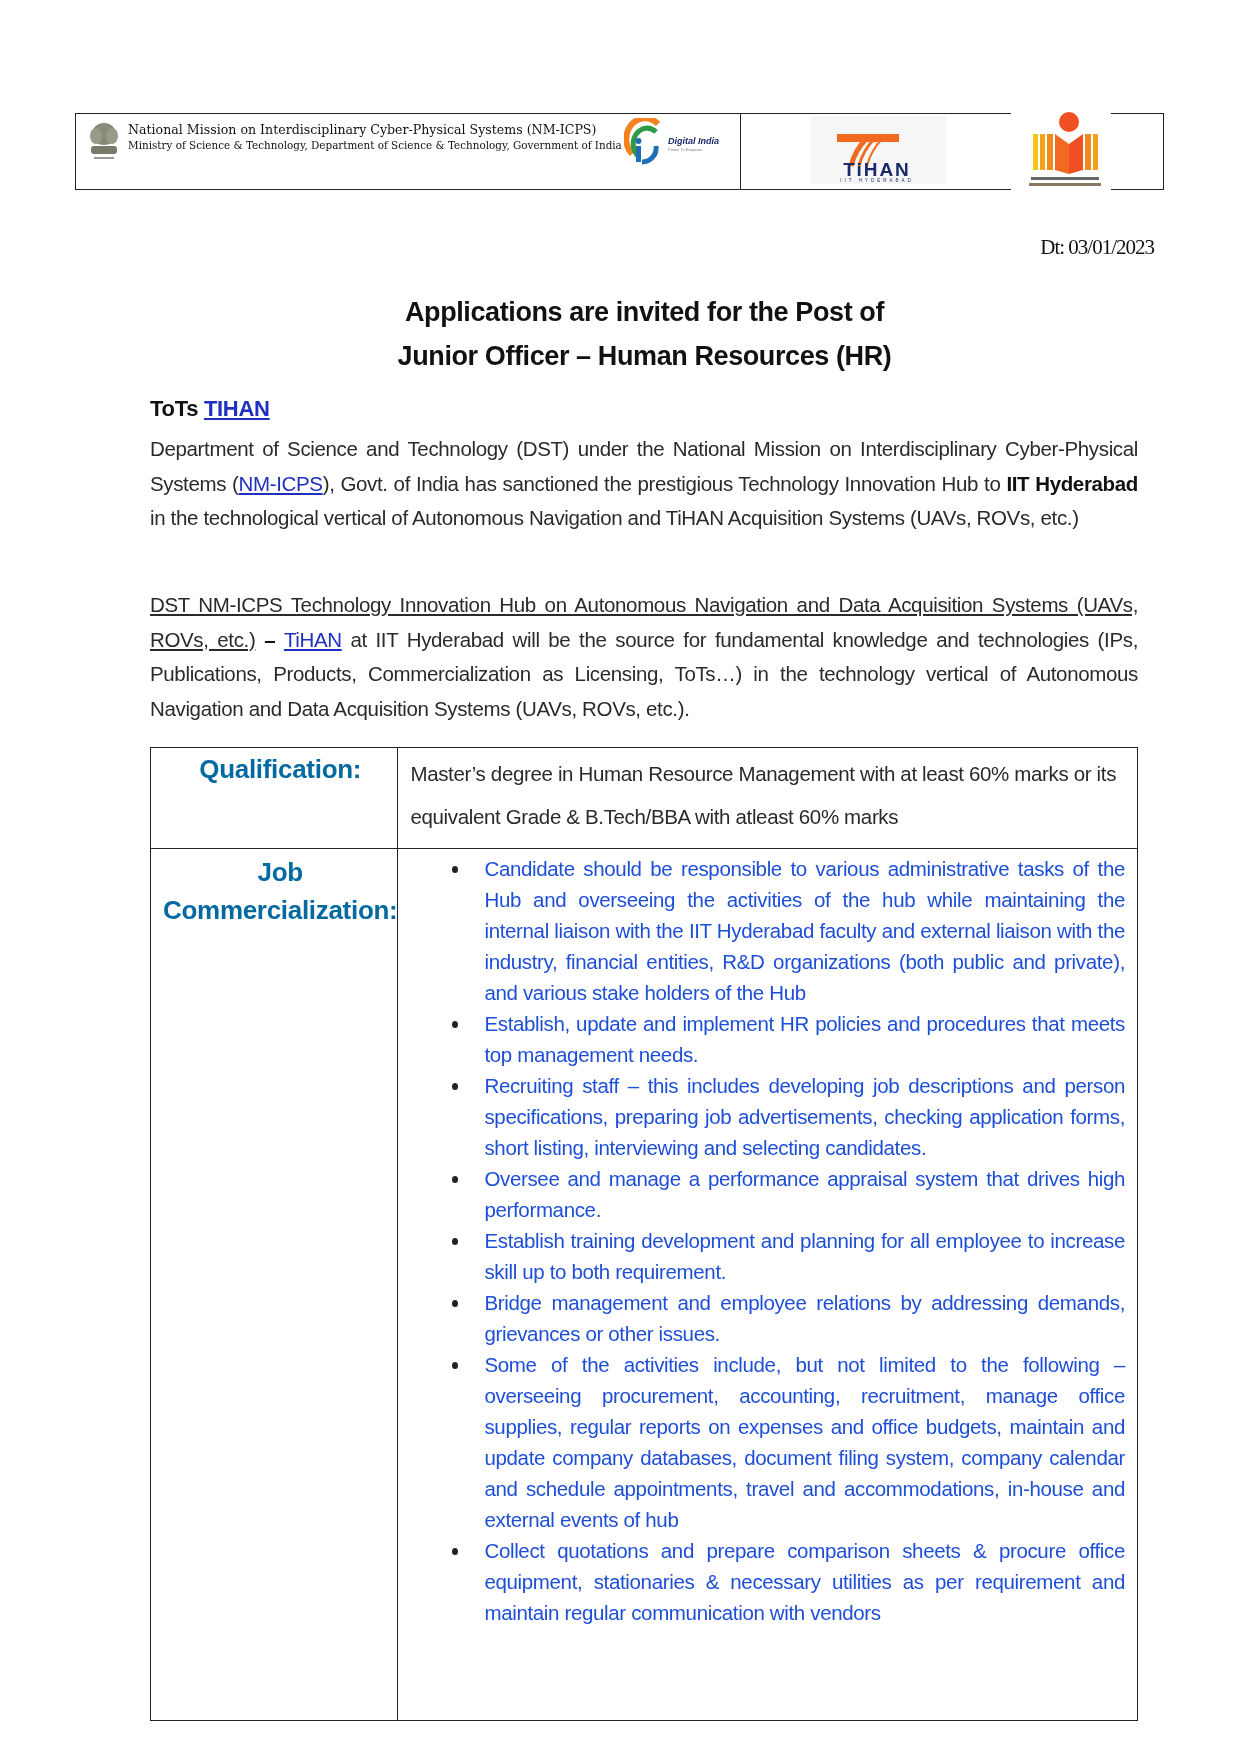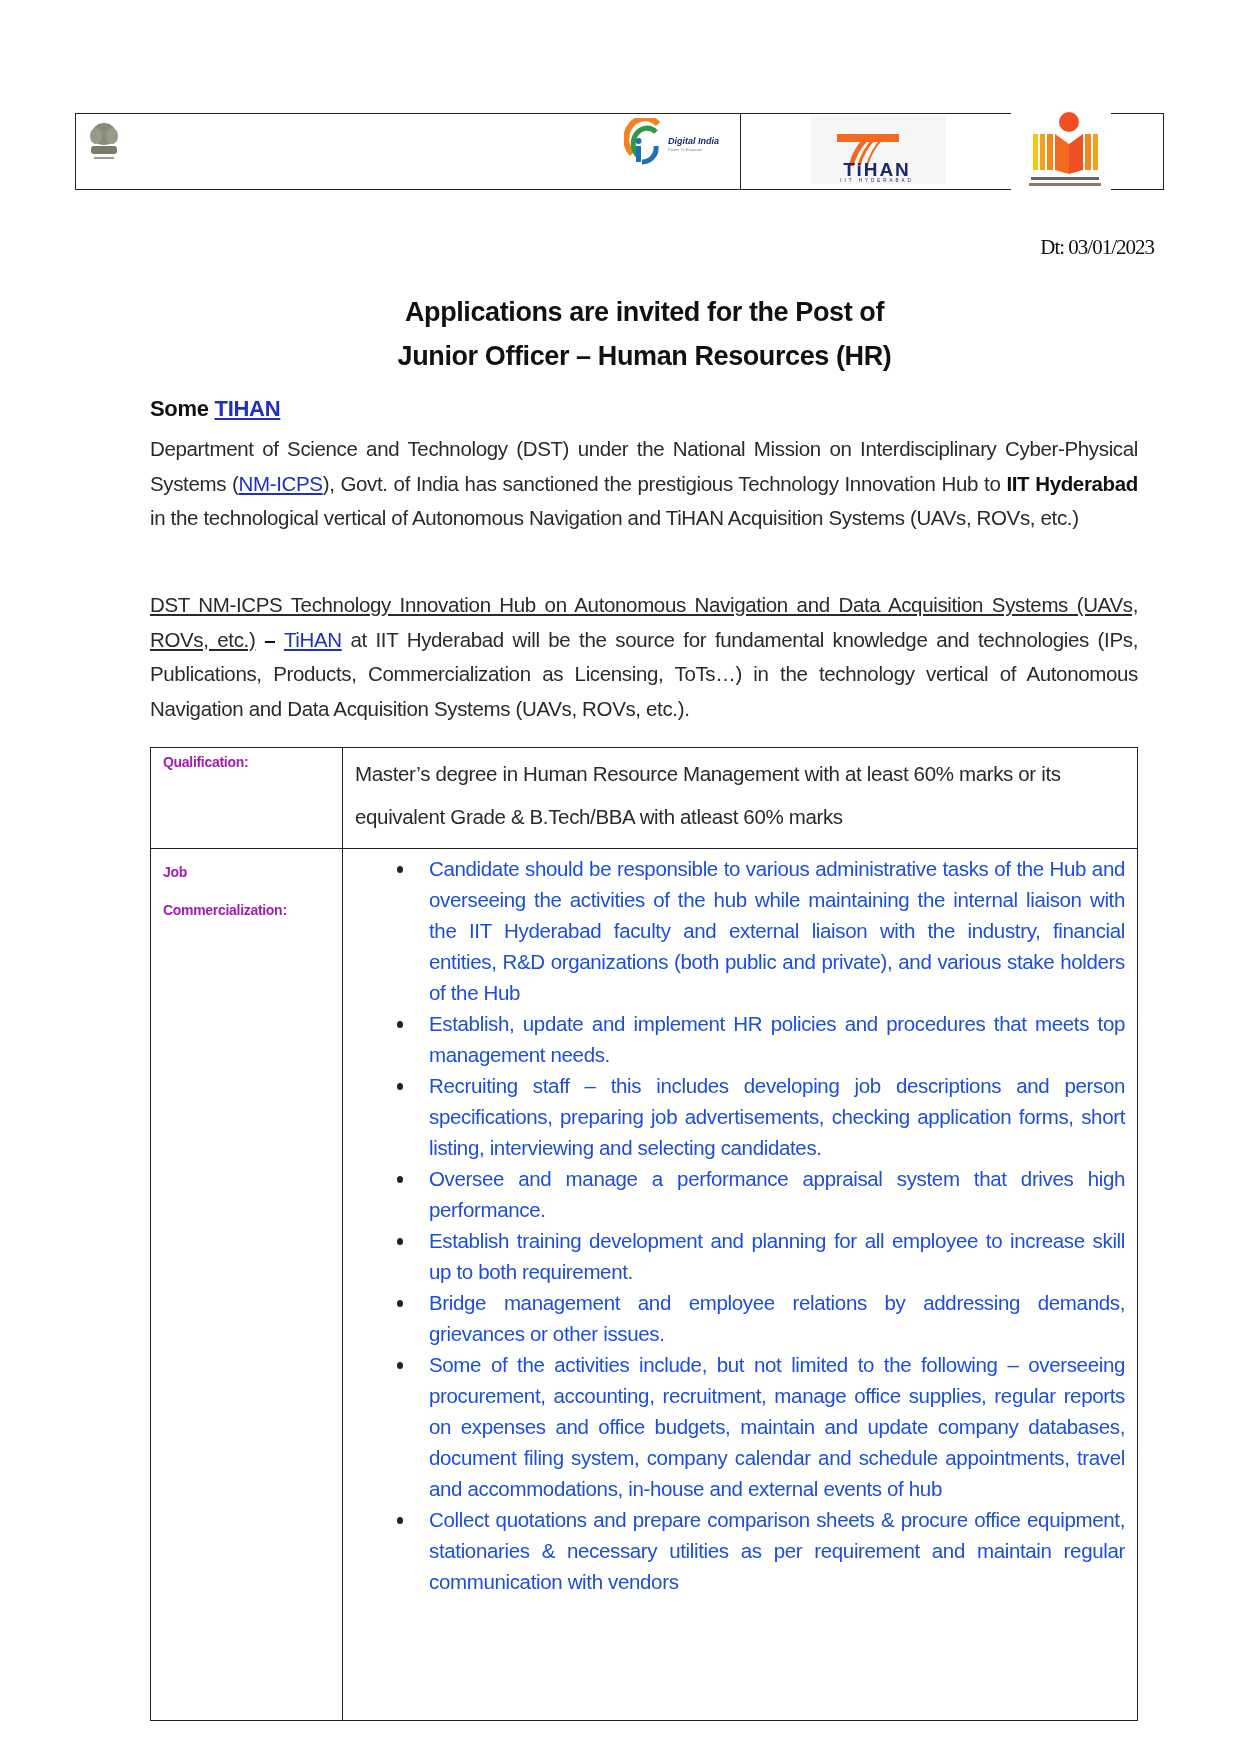--- a/index.html
+++ b/index.html
@@ -31,41 +31,45 @@
     .para { position: absolute; left: 150px; width: 988px; font-size: 20.5px; line-height: 34.7px;
             text-align: justify; color: #2a2a2a; letter-spacing: -0.35px; }
     .para1 { top: 432px; }
     .para2 { top: 588px; }
     .ul { text-decoration: underline; }
     .b { font-weight: bold; color: #111; }
 
     
     .tbl { position: absolute; left: 150px; top: 747px; width: 988px; border-collapse: collapse; }
     .tbl td { border: 1.3px solid #222; vertical-align: top; padding: 0; }
-    .lbl { width: 192px; font-weight: bold; font-size: 14px; color: #a21caf; padding: 6px 0 0 12px !important; box-sizing: border-box; letter-spacing: -0.3px; }
+    .lbl { width: 192px; font-weight: bold; font-size: 26px; color: #0369a1; padding: 6px 0 0 12px !important; box-sizing: border-box; letter-spacing: -0.3px; text-align: center; }
     .lbl .job { line-height: 42px; margin-top: -4px; }
     .q-row td { height: 96px; }
     .q-text { font-size: 20.5px; line-height: 43px; color: #2a2a2a; padding: 4px 12px 0 12px !important; letter-spacing: -0.35px; }
     .resp ul { list-style: none; margin: 0; padding: 4px 12px 0 0; }
     .resp li { position: relative; padding-left: 86px; font-size: 20.5px; line-height: 31px;
                text-align: justify; color: #1d4ed8; letter-spacing: -0.35px; }
     .resp li .dot { position: absolute; left: 54px; top: 13px; width: 6px; height: 7px; border-radius: 50%; background: #222; }
     .resp-cell { height: 872px; }
   </style>
 </head>
 <body>
 
 <div class="hdr">
   <svg class="emblem" viewBox="0 0 36 44">
     <ellipse cx="18" cy="14" rx="12" ry="11" fill="#8a8a7a"></ellipse>
     <ellipse cx="10" cy="16" rx="6" ry="8" fill="#9a9a88"></ellipse>
     <ellipse cx="26" cy="16" rx="6" ry="8" fill="#9a9a88"></ellipse>
     <rect x="5" y="26" width="26" height="8" rx="3" fill="#7a7a6c"></rect>
     <rect x="8" y="37" width="20" height="2" fill="#999"></rect>
   </svg>
+  <div class="hdr-text">
+    <div class="l1">National Mission on Interdisciplinary Cyber-Physical Systems (NM-ICPS)</div>
+    <div class="l2">Ministry of Science &amp; Technology, Department of Science &amp; Technology, Government of India</div>
+  </div>
   <svg class="digital-india" viewBox="0 0 100 50">
     <path d="M8 36 A18 20 0 0 1 34 6" stroke="#f58220" stroke-width="6" fill="none"></path>
     <path d="M14 38 A13 15 0 0 1 32 14" stroke="#2e9a47" stroke-width="5" fill="none"></path>
     <rect x="12" y="28" width="5" height="16" fill="#1f6fb5"></rect>
     <circle cx="14.5" cy="23" r="3" fill="#1f6fb5"></circle>
     <path d="M18 44 A14 14 0 0 0 32 28" stroke="#1f6fb5" stroke-width="5" fill="none"></path>
     <text x="44" y="26" font-size="9" font-style="italic" font-weight="bold" fill="#1b2a6b" font-family="Liberation Sans, sans-serif">Digital India</text>
     <text x="44" y="33" font-size="4" fill="#888" font-family="Liberation Sans, sans-serif">Power To Empower</text>
   </svg>
   <div class="hdr-divider"></div>
@@ -93,21 +97,21 @@
 </div>
 
 <div class="date">Dt: 03/01/2023</div>
 
 <div class="title">
   <div>Applications are invited for the Post of</div>
   <div>Junior Officer – Human Resources (HR)</div>
 </div>
 
 <div class="about-h">
-  <span>Some </span><a class="lnk">TIHAN</a>
+  <span>ToTs </span><a class="lnk">TIHAN</a>
 </div>
 
 <div class="para para1">
   <span>Department of Science and Technology (DST) under the National Mission on Interdisciplinary Cyber-Physical Systems (</span><a class="lnk">NM-ICPS</a><span>), Govt. of India has sanctioned the prestigious Technology Innovation Hub to </span><span class="b">IIT Hyderabad</span><span> in the technological vertical of Autonomous Navigation and TiHAN Acquisition Systems (UAVs, ROVs, etc.)</span>
 </div>
 
 <div class="para para2">
   <span class="ul">DST NM-ICPS Technology Innovation Hub on Autonomous Navigation and Data Acquisition Systems (UAVs, ROVs, etc.)</span><span class="b"> – </span><a class="lnk">TiHAN</a><span> at IIT Hyderabad will be the source for fundamental knowledge and technologies (IPs, Publications, Products, Commercialization as Licensing, ToTs…) in the technology vertical of Autonomous Navigation and Data Acquisition Systems (UAVs, ROVs, etc.).</span>
 </div>
 

